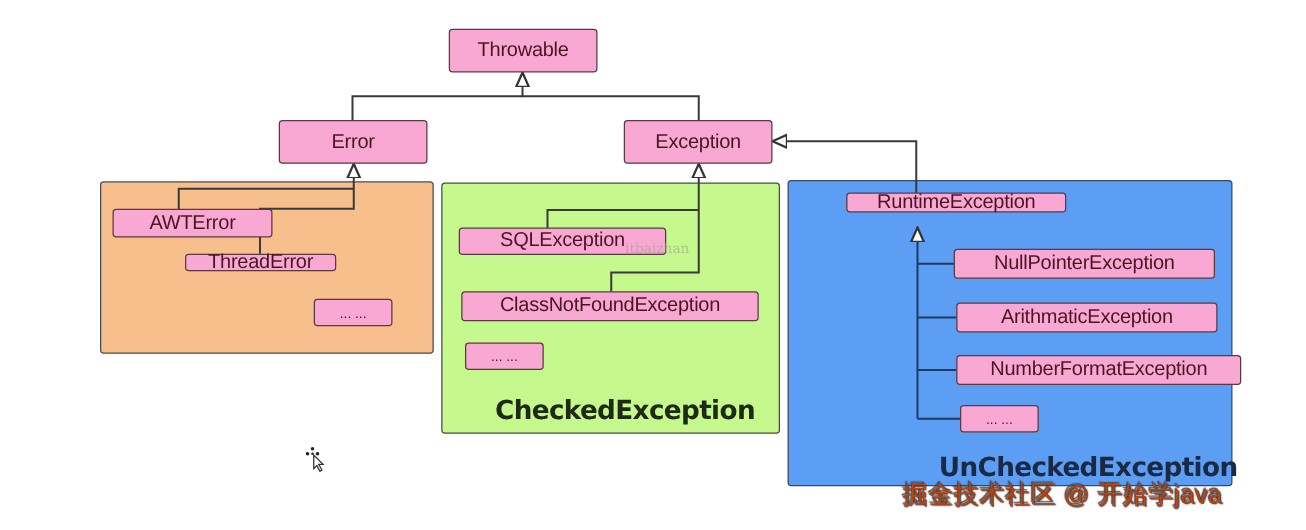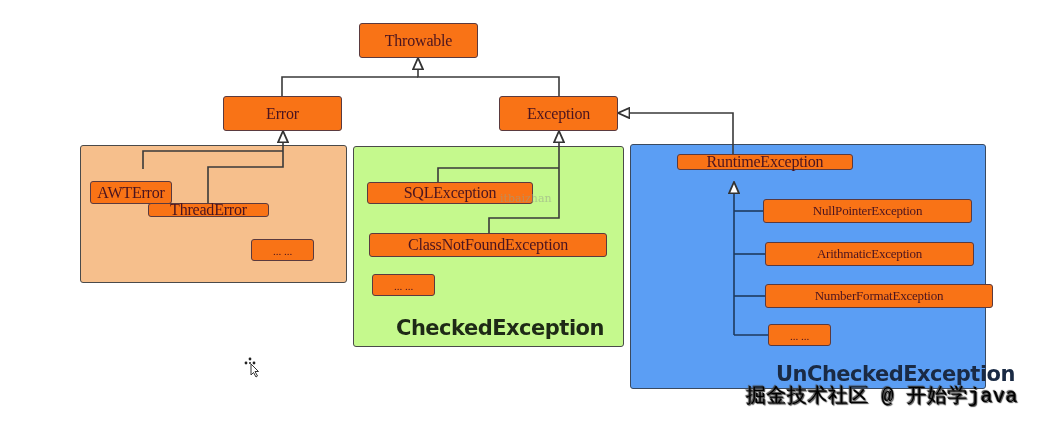--- a/index.html
+++ b/index.html
@@ -6,35 +6,35 @@
   body {
     width:1045px; height:424px; background:#ffffff; position:relative; overflow:hidden;
     font-family: "DejaVu Sans", sans-serif;
   }
   .group { position:absolute; border:1.5px solid #4a4a4a; border-radius:3px; box-sizing:border-box; }
   #g-error { left:80px; top:145px; width:267px; height:138px; background:#f6bf8c; }
   #g-checked { left:353px; top:146px; width:271px; height:201px; background:#c5f98d; }
   #g-unchecked { left:630px; top:144px; width:356px; height:245px; background:#5b9ef4; border-color:#3a4a60; }
 
   .node {
-    position:absolute; background:#f97316; border:1.5px solid #5a3a3f; border-radius:3px;
+    position:absolute; background:#f9a8d4; border:1.5px solid #5a3a3f; border-radius:3px;
     box-sizing:border-box; color:#4a1420; display:flex; align-items:center; justify-content:center;
-    white-space:nowrap; font-family: Liberation Serif, serif; letter-spacing:-0.2px;
+    white-space:nowrap; font-family: Liberation Sans, sans-serif; letter-spacing:-0.2px;
   }
   .lg { font-size:16px; }
-  .sm { font-size:13px; }
+  .sm { font-size:16px; }
   .dots { align-items:flex-end; padding-bottom:3px; font-size:11px; letter-spacing:0; }
 
   .group-label { position:absolute; font-weight:bold; font-size:21px; font-family: "DejaVu Sans", sans-serif; letter-spacing:-0.5px; }
   #lbl-checked { left:396px; top:316px; color:#1e2a16; }
-  #lbl-unchecked { left:776px; top:362px; color:#1a2a44; }
+  #lbl-unchecked { left:751px; top:362px; color:#1a2a44; }
 
   .watermark-small { position:absolute; left:500px; top:192px; font-family:"DejaVu Serif", serif; font-size:11px; color:rgba(150,160,140,0.55); }
-  .watermark { position:absolute; left:722px; top:382px; font-family:Liberation Mono, monospace; font-size:20px; color:#000000;
-    text-shadow: 0 0 1px #333, 1px 1px 1px #444, -1px -1px 1px #444; letter-spacing:0.5px;margin-left:24px; }
+  .watermark { position:absolute; left:722px; top:382px; font-family:Liberation Sans, sans-serif; font-size:20px; color:#c2410c;
+    text-shadow: 0 0 1px #333, 1px 1px 1px #444, -1px -1px 1px #444; letter-spacing:0.5px; }
 
   svg#edges { position:absolute; left:0; top:0; }
   .cursor { position:absolute; left:244px; top:356px; }
 </style>
 </head>
 <body>
 
 <div class="group" id="g-error"></div>
 <div class="group" id="g-checked"></div>
 <div class="group" id="g-unchecked"></div>
@@ -63,21 +63,21 @@
     <path d="M734,254 L765,254"></path>
     <path d="M734,296 L765,296"></path>
     <path d="M734,335 L768,335 M734,335 L734,182" marker-end="url(#tri)"></path>
   </g>
 </svg>
 
 <div class="node lg" style="left:359px;top:23px;width:119px;height:35px;">Throwable</div>
 <div class="node lg" style="left:223px;top:96px;width:119px;height:35px;text-align:center;">Error</div>
 <div class="node lg" style="left:499px;top:96px;width:119px;height:35px;">Exception</div>
 
-<div class="node lg" style="left:90px;top:181px;width:82px;height:23px;">AWTError</div>
+<div class="node lg" style="left:90px;top:167px;width:128px;height:23px;">AWTError</div>
 <div class="node lg" style="left:148px;top:203px;width:121px;height:14px;">ThreadError</div>
 <div class="node dots" style="left:251px;top:239px;width:63px;height:22px;">... ...</div>
 
 <div class="node lg" style="left:367px;top:182px;width:166px;height:22px;">SQLException</div>
 <div class="node lg" style="left:369px;top:233px;width:238px;height:24px;">ClassNotFoundException</div>
 <div class="node dots" style="left:372px;top:274px;width:63px;height:22px;">... ...</div>
 <div class="group-label" id="lbl-checked">CheckedException</div>
 
 <div class="node lg" style="left:677px;top:154px;width:176px;height:16px;">RuntimeException</div>
 <div class="node sm" style="left:763px;top:199px;width:209px;height:24px;">NullPointerException</div>

